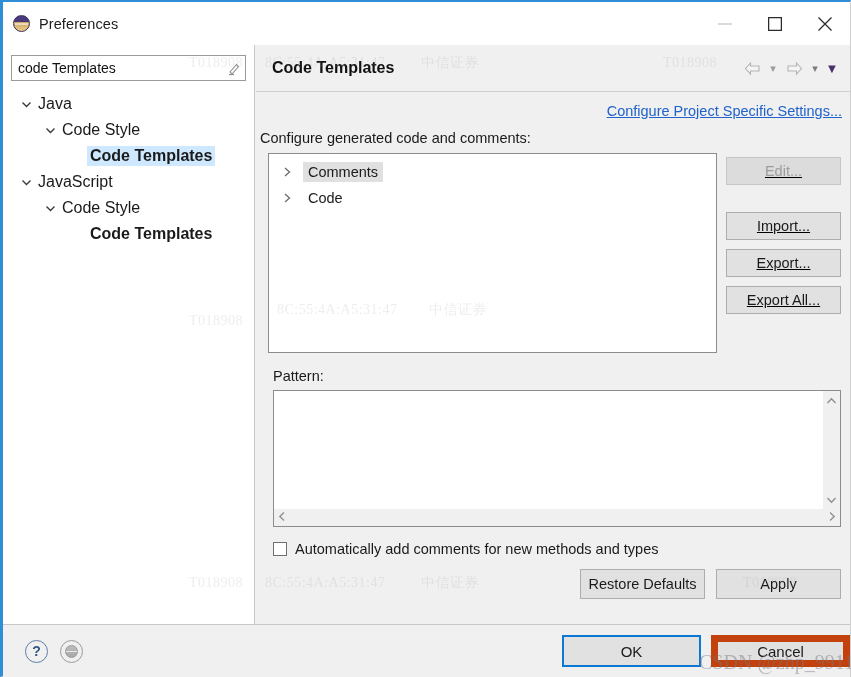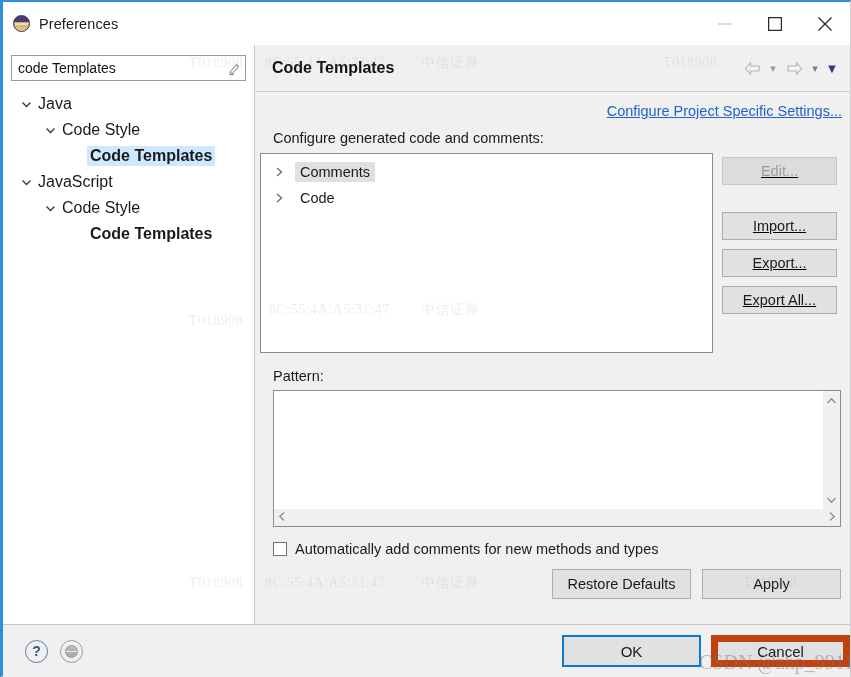--- a/index.html
+++ b/index.html
@@ -109,24 +109,24 @@
   .nav-arrow { width: 22px; display: flex; align-items: center; justify-content: center; }
   .nav-caret { width: 14px; display: flex; align-items: center; justify-content: center; }
 
   .link-row { padding: 10px 8px 0 0; text-align: right; }
   .proj-link {
     font-size: 14.5px; color: #2163c9; text-decoration: underline;
     cursor: pointer;
   }
   .section-label {
     font-size: 14.5px; color: #1a1a1a;
-    padding: 10px 0 7px 17px;
-  }
-
-  .mid-area { display: flex; padding: 0 9px 0 4px; }
+    padding: 10px 0 7px 4px;
+  }
+
+  .mid-area { display: flex; padding: 0 9px 0 12px; }
   .tpl-tree {
     width: 453px; height: 200px;
     background: #ffffff; border: 1px solid #8c8c8c;
     padding-top: 5px; position: relative; overflow: hidden;
   }
   .tpl-row { height: 26px; display: flex; align-items: center; padding-left: 13px; font-size: 14.5px; color: #1a1a1a; }
   .tpl-chev { width: 21px; display: flex; align-items: center; color: #707070; }
   .tpl-label { padding: 2px 5px; }
   .tpl-row.selected .tpl-label { background: #e0e0e0; }
 
@@ -167,21 +167,21 @@
   .checkbox {
     width: 14px; height: 14px; border: 1px solid #707070; background: #fff;
     flex: none;
   }
   .check-label { font-size: 14.5px; color: #1a1a1a; margin-left: 8px; }
 
   .bottom-btns {
     display: flex; justify-content: flex-end; gap: 11px;
     padding: 12px 9px 0 0;
   }
-  .btn-wide { width: 139px; height: 30px; }
+  .btn-wide { width: 125px; height: 30px; }
 
   
   #footer {
     position: absolute; left: 0; top: 622px;
     width: 847px; height: 53px;
     background: #f0f0f0;
     border-top: 1px solid #c8c8c8;
     display: flex; align-items: center;
   }
   .footer-left { display: flex; align-items: center; gap: 12px; padding-left: 22px; flex: 1; }

